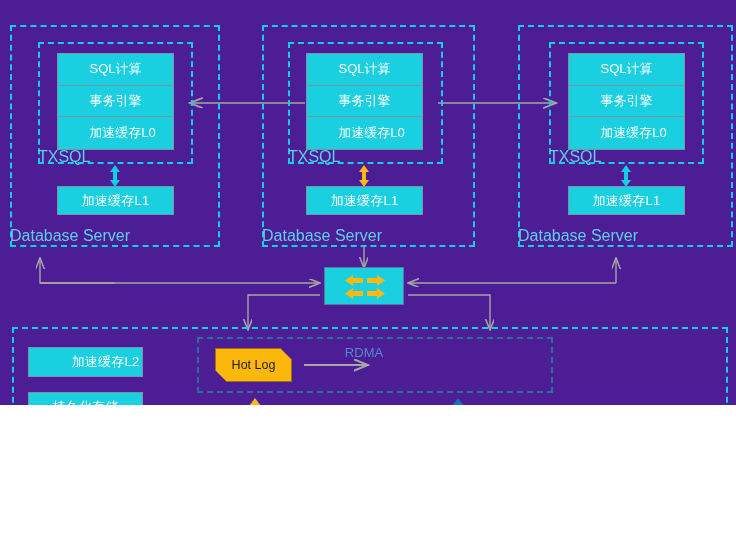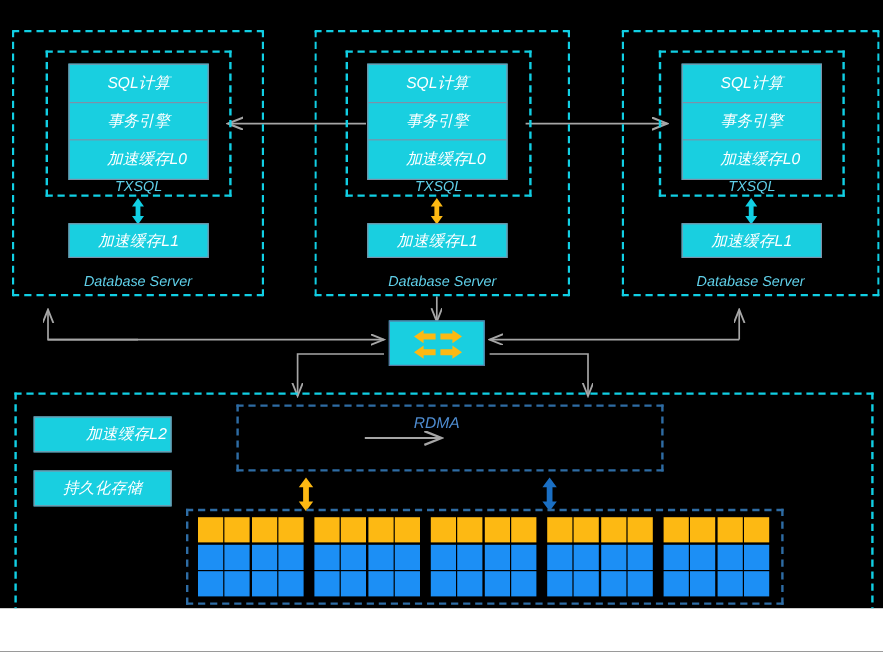--- a/index.html
+++ b/index.html
@@ -5,24 +5,23 @@
 <style>
   * { box-sizing: border-box; }
   html, body {
     margin: 0; padding: 0;
     background: #ffffff;
     font-family: "Liberation Sans", "DejaVu Sans", sans-serif;
   }
   #stage {
     position: relative;
     width: 736px;
-    height: 507px;
-    background: #000000;
+    height: 405px;
+    background: #4c1d95;
     overflow: hidden;
-    font-style: italic;
   }
   svg#wires {
     position: absolute;
     left: 0; top: 0;
     width: 736px; height: 543px;
     pointer-events: none;
     z-index: 1;
   }
 
   
@@ -77,22 +76,22 @@
     font-size: 13px;
     border-bottom: 1px solid #7D91A8;
     white-space: nowrap;
   }
   .stack-cell:last-child { border-bottom: none; padding-left: 14px; }
 
   
   .caption {
     position: absolute;
     color: #5FCFE8;
-    font-size: 12px;
-    text-align: center;
+    font-size: 16px;
+    text-align: left;
     z-index: 4;
     white-space: nowrap;
   }
   .caption-rdma {
     position: absolute;
     color: #4E8CD0;
     font-size: 13px;
     text-align: center;
     z-index: 4;
     white-space: nowrap;
@@ -250,20 +249,21 @@
   </div>
   <div class="caption-rdma" style="left:324px; top:305px; width:80px;">RDMA</div>
 
   <div class="storage-panel" style="left:12px; top:327px; width:716px; height:205px;"></div>
 
   <div class="cyan-box" style="left:28px; top:347px; width:115px; height:30px;padding-left:40px;">加速缓存L2</div>
   <div class="cyan-box" style="left:28px; top:392px; width:115px; height:30px;">持久化存储</div>
 
   <div class="navy-dash" style="left:197px; top:337px; width:356px; height:56px;"></div>
 
+  <div id="hot-log" style="left:215px; top:348px; width:77px; height:34px;">Hot Log</div>
 
 
   <div class="navy-dash" style="left:155px; top:424px; width:498px; height:80px;"></div>
 
   <div class="disk-group" style="left:165px; top:431px; width:88px; height:66px;">
     <div class="disk-cell hot"></div>
     <div class="disk-cell hot"></div>
     <div class="disk-cell hot"></div>
     <div class="disk-cell hot"></div>
     <div class="disk-cell"></div>

